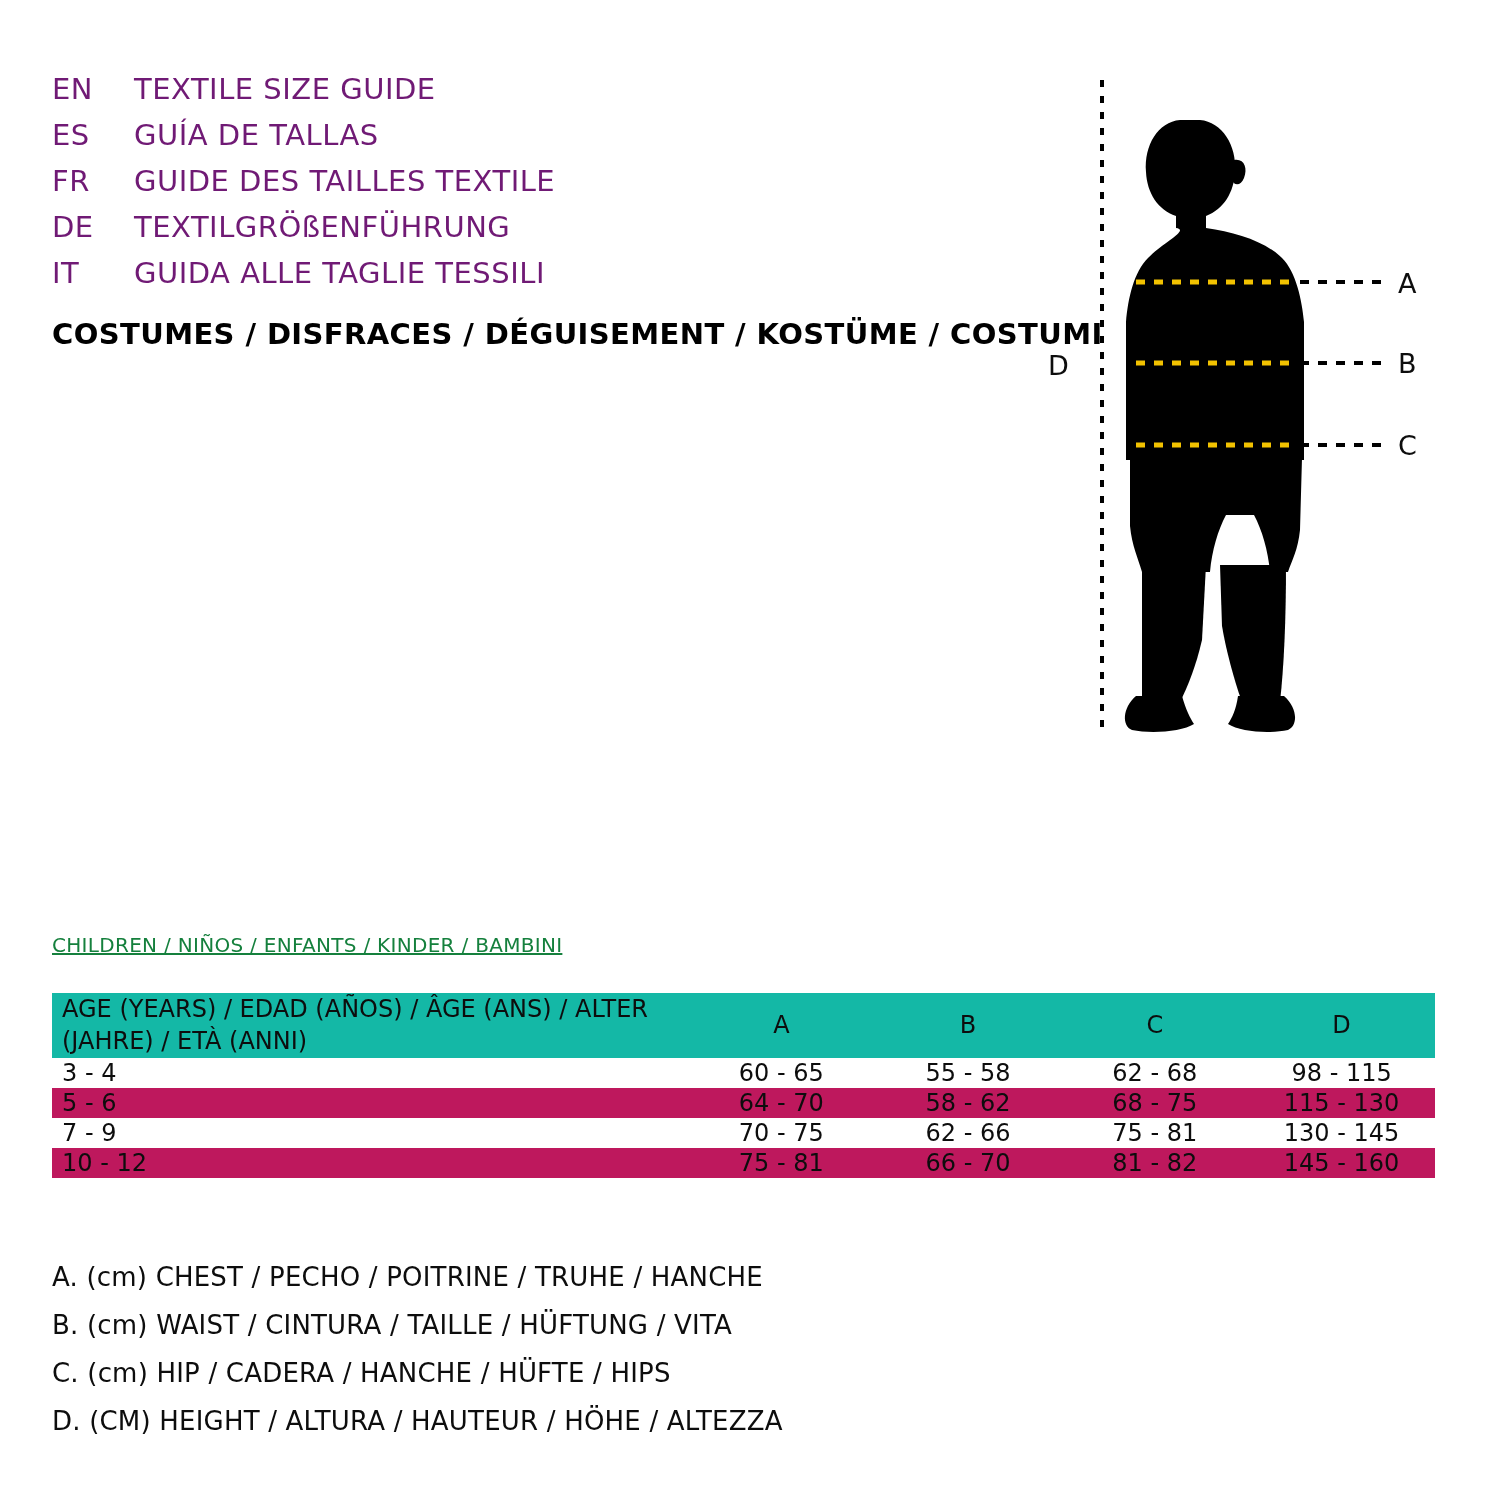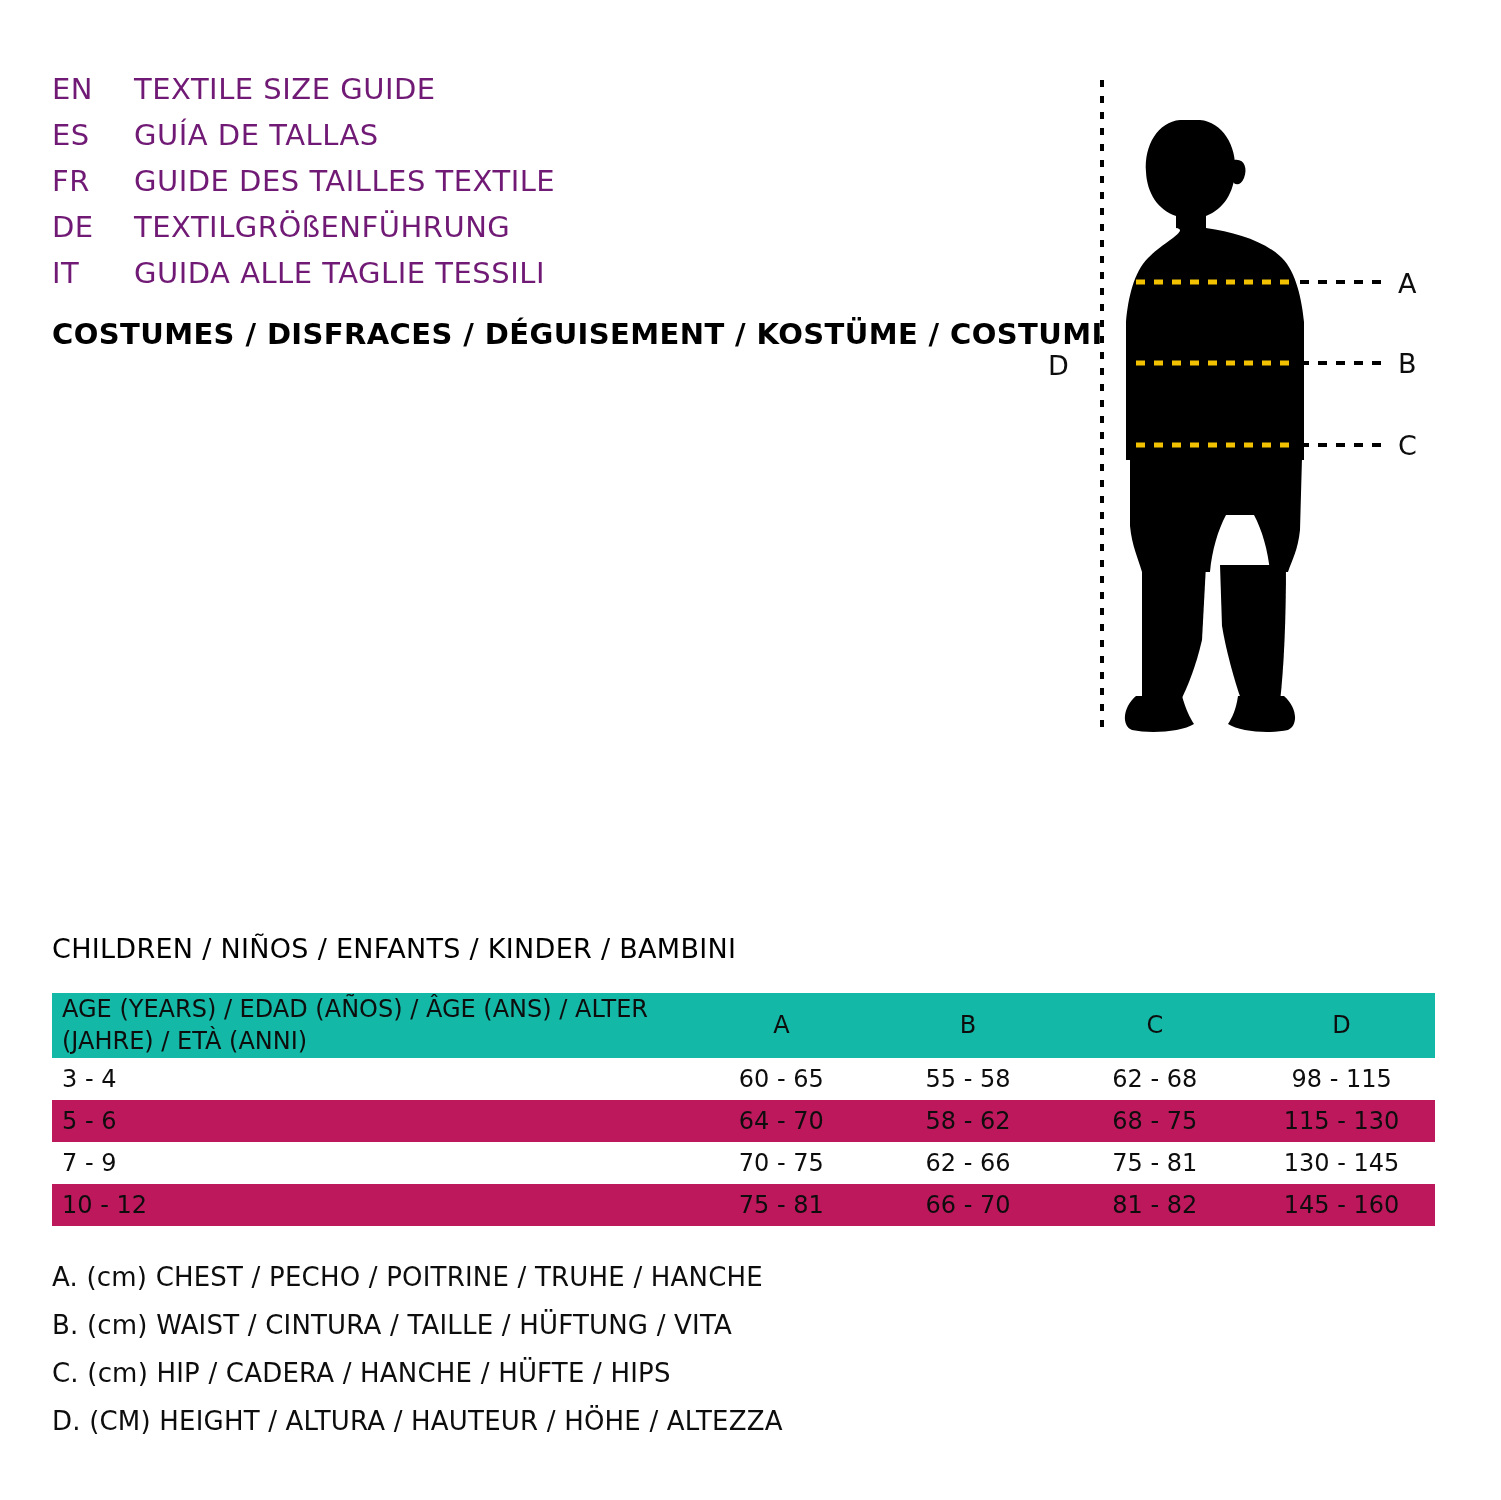--- a/index.html
+++ b/index.html
@@ -71,41 +71,42 @@
   .label-A { left: 368px; top: 208px; }
   .label-B { left: 368px; top: 288px; }
   .label-C { left: 368px; top: 370px; }
   .label-D { left: 18px; top: 290px; }
 
   
   .children-title {
     position: absolute;
     left: 52px;
     top: 933px;
-    font-size: 27px;
+    font-size: 20px;
     letter-spacing: 0.3px;
-    color: #000000;
-    white-space: nowrap;
+    color: #15803d;
+    white-space: nowrap;
+    text-decoration: underline;
   }
 
   table.size-table {
     position: absolute;
     left: 52px;
     top: 993px;
     width: 1383px;
     border-collapse: collapse;
     font-size: 24px;
     color: #0d0d0d;
   }
   table.size-table th,
   table.size-table td {
     padding: 0;
     font-weight: normal;
     text-align: center;
-    height: 42px;
+    height: 30px;
     vertical-align: middle;
   }
   table.size-table th.hdr-age,
   table.size-table td.age-cell {
     text-align: left;
     padding-left: 10px;
     width: 620px;
   }
   thead tr {
     background: #14b8a6;

